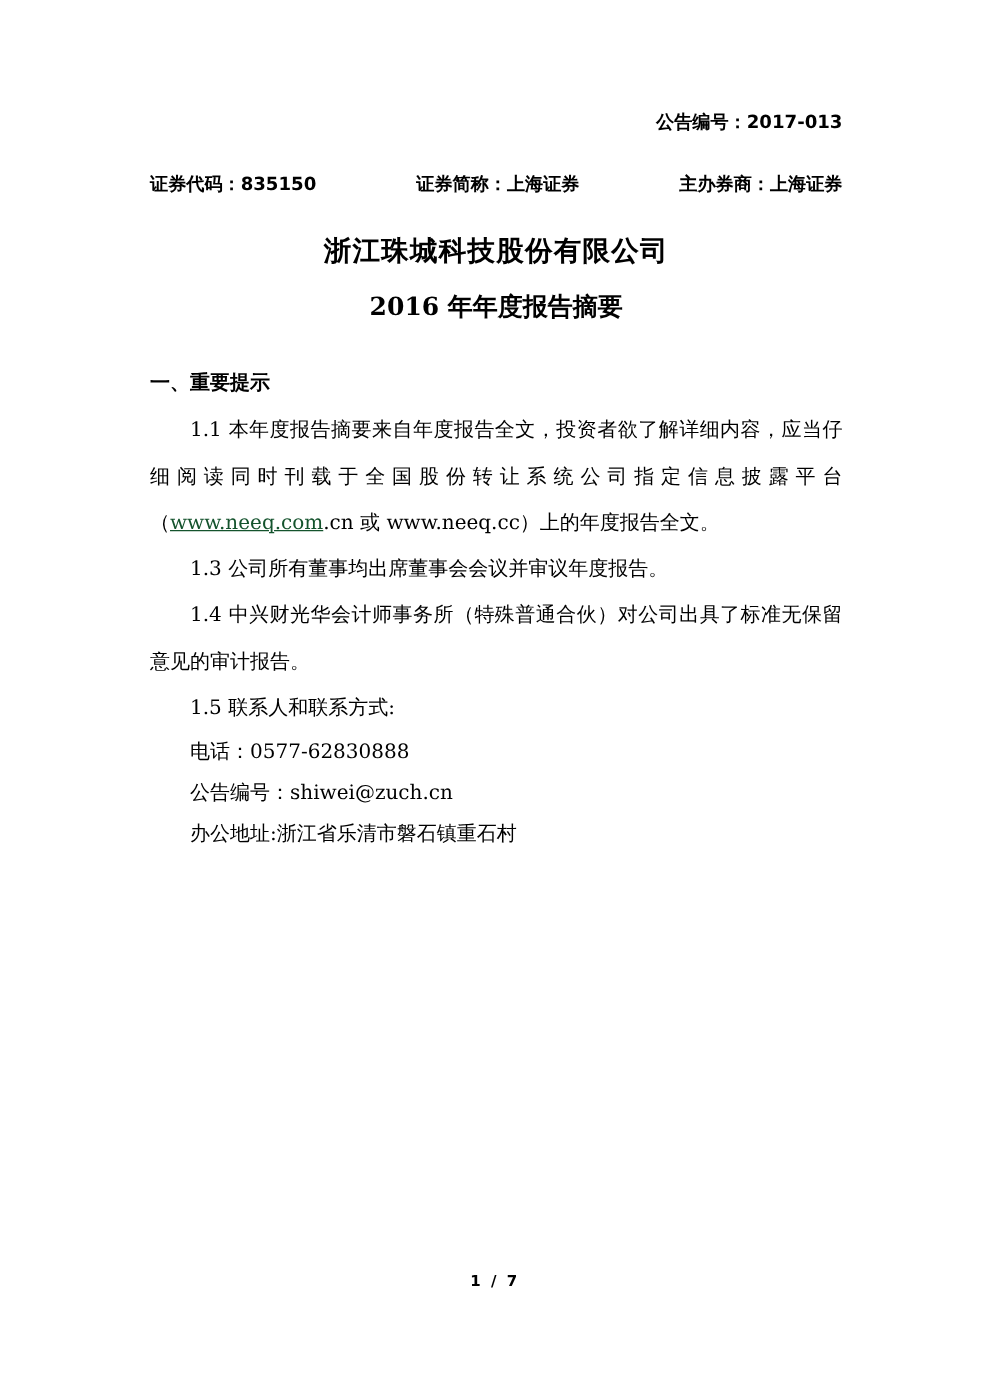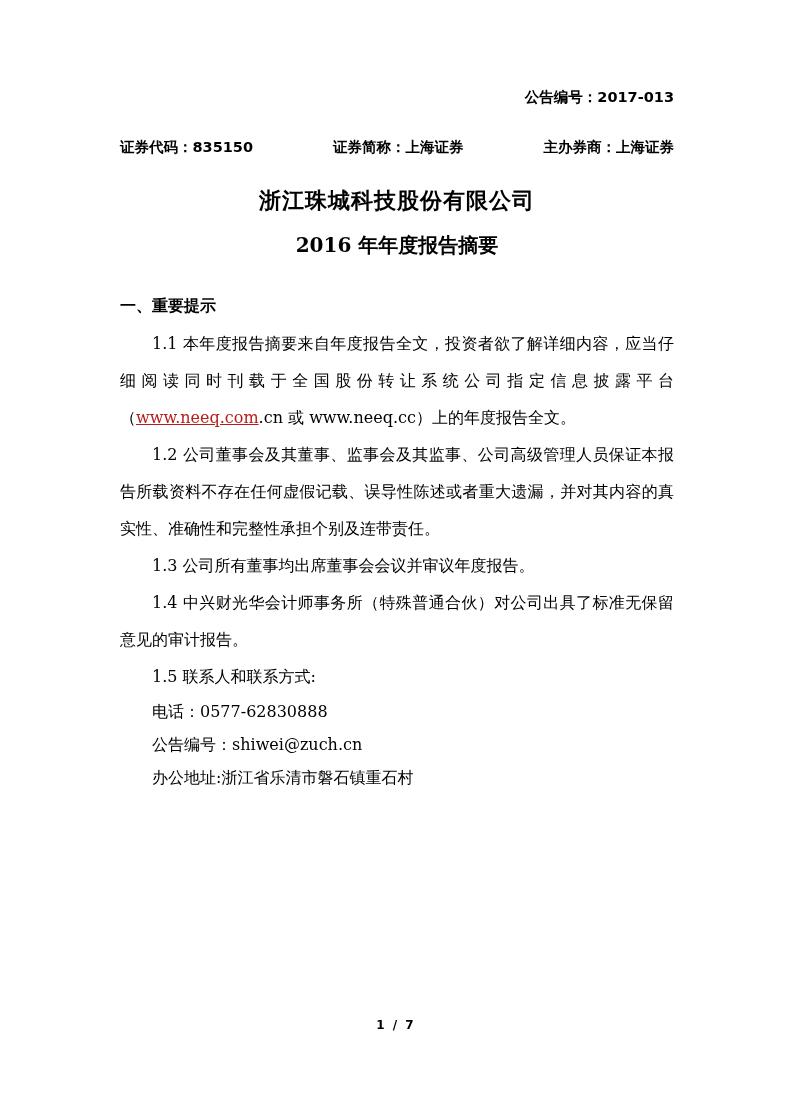--- a/index.html
+++ b/index.html
@@ -63,21 +63,21 @@
     text-indent: 2em;
   }
   .para.first { margin-top: 8px; }
   .line {
     font-size: 16px;
     line-height: 33px;
     text-indent: 2em;
   }
   .line.gap { margin-top: 2px; }
   a.doc-link {
-    color: #b91c1c;
+    color: #14532d;
     text-decoration: underline;
     cursor: pointer;
   }
   .page-footer {
     position: absolute;
     left: 0;
     right: 0;
     top: 1018px;
     text-align: center;
     font-weight: bold;
@@ -101,21 +101,20 @@
     </div>
 
     <div class="doc-title">浙江珠城科技股份有限公司</div>
 
     <div class="doc-subtitle">2016 年年度报告摘要</div>
 
     <div class="section-heading">一、重要提示</div>
 
     <p class="para first"><span>1.1 本年度报告摘要来自年度报告全文，投资者欲了解详细内容，应当仔细阅读同时刊载于全国股份转让系统公司指定信息披露平台（</span><a class="doc-link">www.neeq.com</a><span>.cn 或 www.neeq.cc）上的年度报告全文。</span></p>
 
-    <p class="para">1.2 公司董事会及其董事、监事会及其监事、公司高级管理人员保证本报告所载资料不存在任何虚假记载、误导性陈述或者重大遗漏，并对其内容的真实性、准确性和完整性承担个别及连带责任。</p>
 
     <p class="para">1.3 公司所有董事均出席董事会会议并审议年度报告。</p>
 
     <p class="para">1.4 中兴财光华会计师事务所（特殊普通合伙）对公司出具了标准无保留意见的审计报告。</p>
 
     <p class="para">1.5 联系人和联系方式:</p>
 
 
     <div class="line">电话：0577-62830888</div>
 

